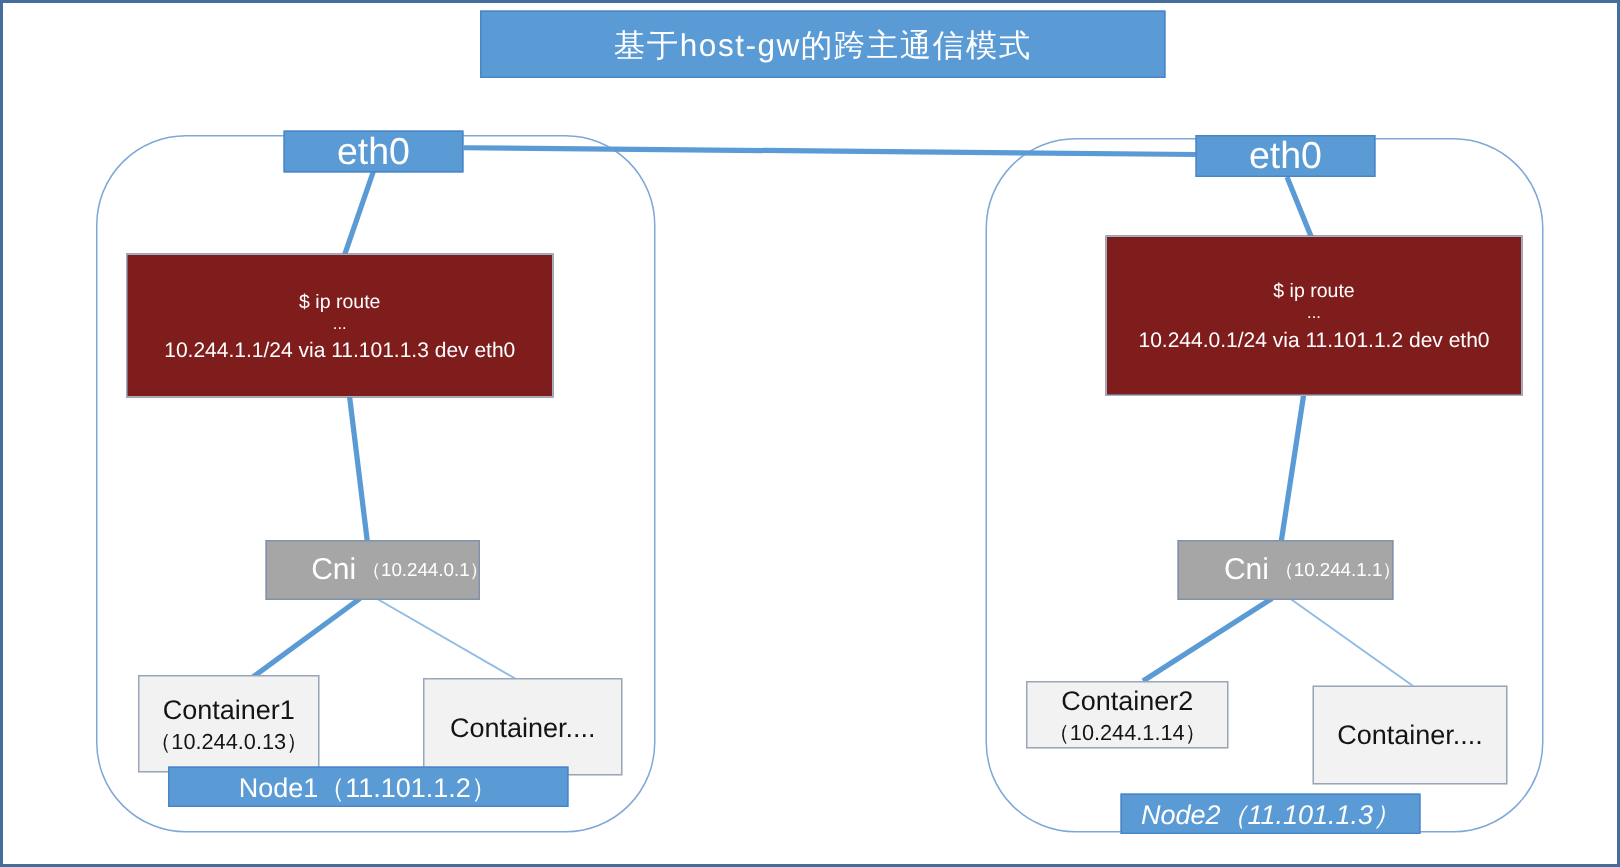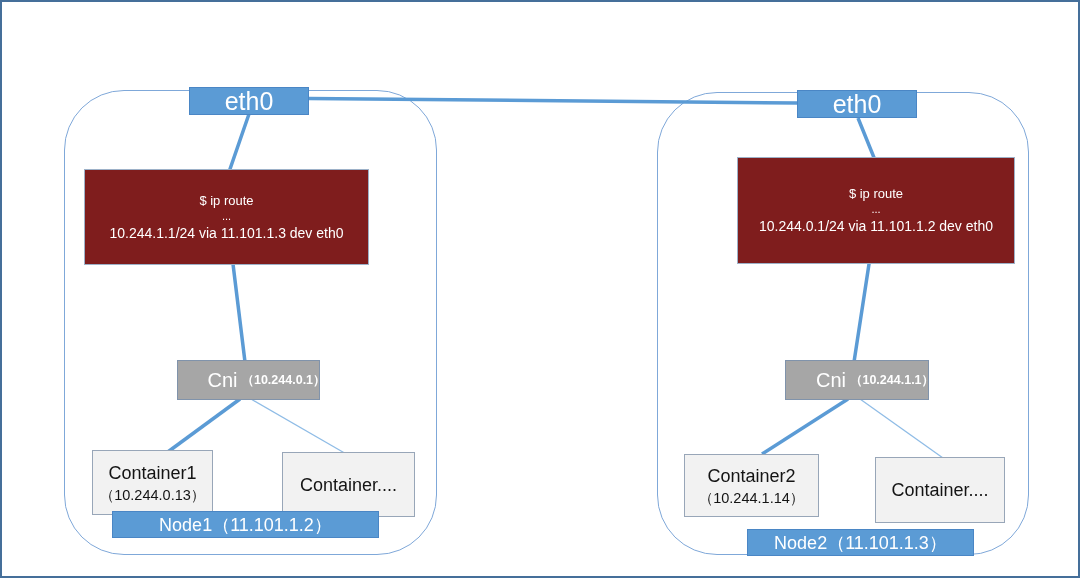--- a/index.html
+++ b/index.html
@@ -38,41 +38,42 @@
   .route-l1{font-size:13px;line-height:18px;}
   .route-l2{font-size:11px;line-height:13px;}
   .route-l3{font-size:14px;line-height:20px;}
   .cnibox{
     background:#A6A6A6;border:1.5px solid #8093ab;color:#fff;
     display:flex;align-items:center;justify-content:center;gap:4px;padding-left:36px;
   }
   .cni-left{left:175px;top:358px;width:143px;height:40px;}
   .cni-right{left:783px;top:358px;width:144px;height:40px;}
   .cni-name{font-size:20px;}
-  .cni-ip{font-size:12.5px;font-weight:bold;}
+  .cni-ip{font-size:12.5px;}
   .containerbox{
     background:#F2F2F2;border:1px solid #98a6b8;color:#141414;
     display:flex;flex-direction:column;align-items:center;justify-content:center;
     text-align:center;
   }
   .cont-name{font-size:18px;line-height:24px;}
   .cont-ip{font-size:14.5px;line-height:20px;}
   .c1{left:90px;top:448px;width:121px;height:65px;}
   .cdots-left{left:280px;top:450px;width:133px;height:65px;}
-  .c2{left:682px;top:452px;width:135px;height:63px;}
+  .c2{left:682px;top:452px;width:135px;height:45px;}
   .cdots-right{left:873px;top:455px;width:130px;height:66px;}
   .nodelabel{font-size:18px;}
   .nodelabel-left{left:110px;top:509px;width:267px;height:27px;}
-  .nodelabel-right{left:745px;top:527px;width:227px;height:27px;}
+  .nodelabel-right{left:745px;top:527px;width:200px;height:27px;font-style:italic;}
 </style>
 </head>
 <body>
 
 <div class="canvas">
 
+  <div class="abs title-bar">基于host-gw的跨主通信模式</div>
 
   <div class="abs node-shape node-left"></div>
   <div class="abs node-shape node-right"></div>
 
   <svg class="abs wires" viewBox="0 0 1080 578">
 
     <line x1="307" y1="96.5" x2="796" y2="101" stroke="#5B9BD5" stroke-width="3.5"></line>
 
     <polyline points="247,112 227,170 231,262 243,360" fill="none" stroke="#5B9BD5" stroke-width="3.5"></polyline>
 

